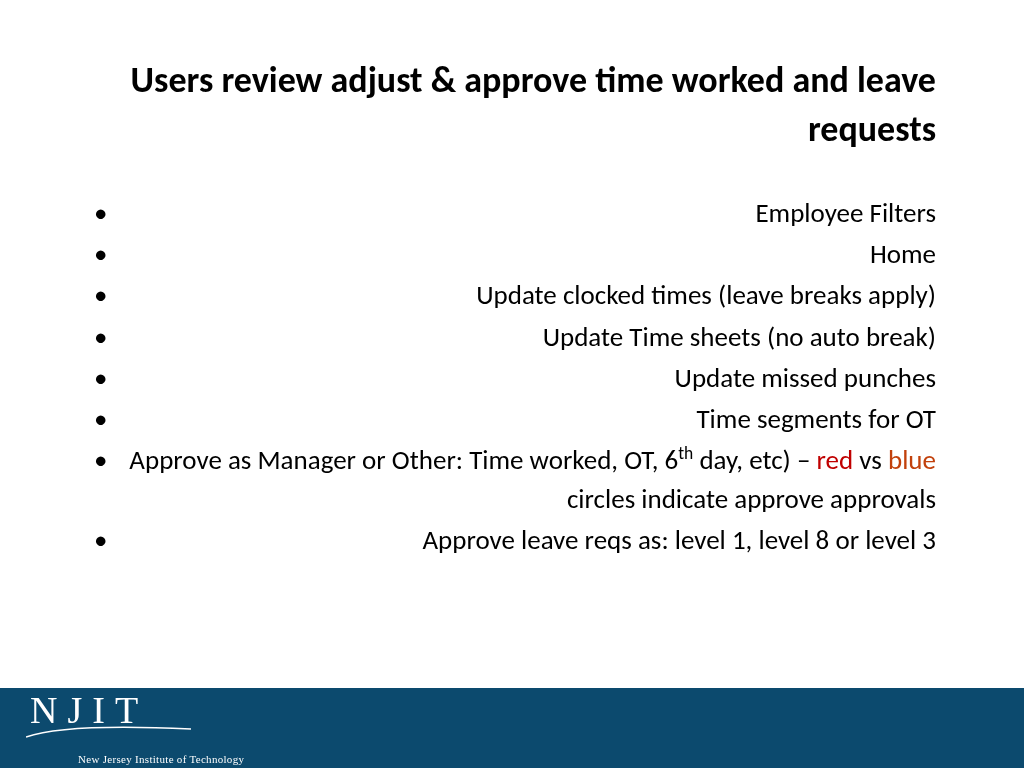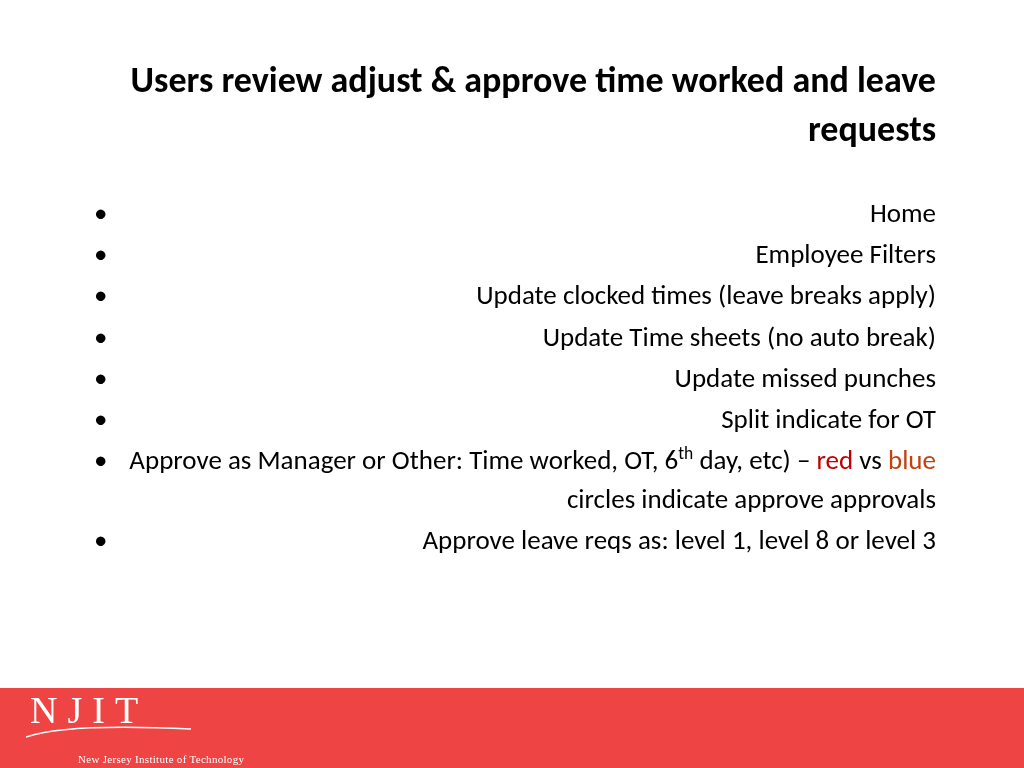--- a/index.html
+++ b/index.html
@@ -45,21 +45,21 @@
     .sup { font-size: 0.65em; vertical-align: super; }
     .italic { }
     .red { color: #c00000; }
     .blue { color: #c2410c; }
     .footer {
       position: absolute;
       bottom: 0;
       left: 0;
       right: 0;
       height: 86px;
-      background: #ef4444;
+      background: #0c4a6e;
       border-top: 6px solid #ffffff;
       display: flex;
       align-items: center;
       padding-left: 30px;
     }
     .logo {
       display: flex;
       flex-direction: column;
       color: #ffffff;
       position: relative;
@@ -87,26 +87,26 @@
       margin-top: 16px;
       margin-left: 48px;
     }
   </style>
 </head>
 <body>
 
 <div class="content">
   <h1 class="title">Users review adjust &amp; approve time worked and leave requests</h1>
   <ul class="bullets">
+    <li>Employee Filters</li>
     <li>Home</li>
-    <li>Employee Filters</li>
     <li>Update clocked times (leave breaks apply)</li>
     <li>Update Time sheets (no auto break)</li>
     <li>Update missed punches</li>
-    <li>Split indicate for OT</li>
+    <li>Time segments for OT</li>
     <li>
       <span>Approve as Manager or Other:  Time worked, OT, 6</span><span class="sup">th</span><span> day, etc) – </span><span class="italic red">red</span><span class="italic"> vs </span><span class="italic blue">blue</span><span class="italic"> circles indicate approve approvals</span>
     </li>
     <li>Approve leave reqs as:  level 1, level 8 or level 3</li>
   </ul>
 </div>
 
 <div class="footer">
   <div class="logo">
     <div class="logo-letters">NJIT</div>

